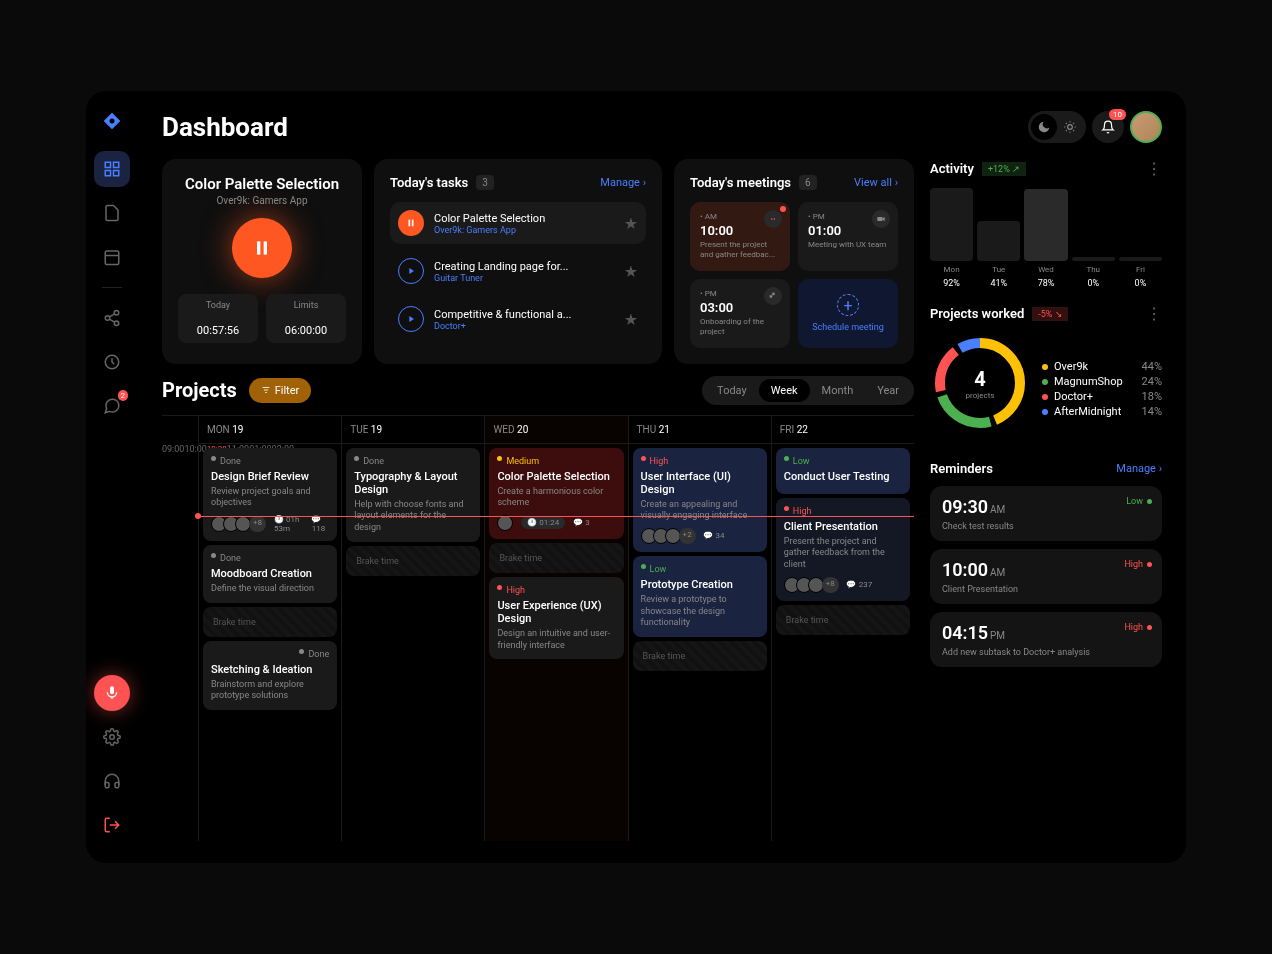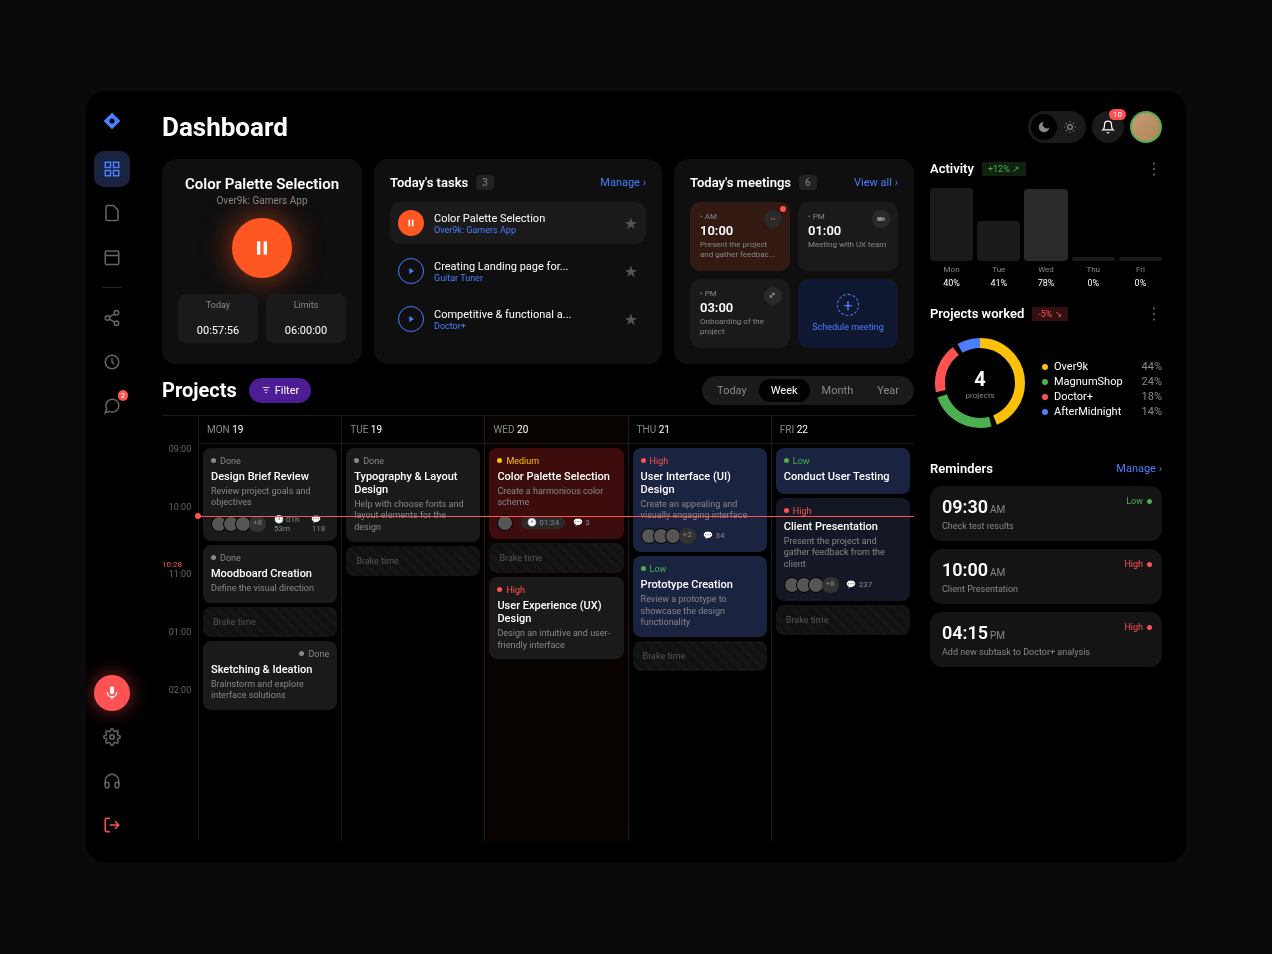--- a/index.html
+++ b/index.html
@@ -58,38 +58,38 @@
 .meeting-time{font-size:13px;font-weight:600;margin:2px 0}
 .meeting-desc{color:#888;font-size:8px;line-height:1.3}
 .meeting-icon{position:absolute;top:8px;right:8px;width:18px;height:18px;border-radius:50%;background:#2a2a2a;display:flex;align-items:center;justify-content:center}
 .meeting-dot{position:absolute;top:4px;right:4px;width:6px;height:6px;border-radius:50%;background:#ff5252}
 .schedule-meeting{background:#0f1830;border-radius:10px;padding:10px;display:flex;flex-direction:column;align-items:center;justify-content:center;gap:6px;cursor:pointer}
 .schedule-plus{width:22px;height:22px;border:1px dashed #4a7fff;border-radius:50%;display:flex;align-items:center;justify-content:center;color:#4a7fff}
 .schedule-text{font-size:9px;color:#4a7fff}
 .projects-section{flex:1;display:flex;flex-direction:column;overflow:hidden}
 .projects-head{display:flex;align-items:center;gap:12px;margin-bottom:10px}
 .projects-title{font-size:20px;font-weight:700}
-.filter-btn{background:#4c1d95;border-radius:16px;padding:6px 12px;font-size:11px;display:flex;align-items:center;gap:4px;cursor:pointer}
+.filter-btn{background:#a16207;border-radius:16px;padding:6px 12px;font-size:11px;display:flex;align-items:center;gap:4px;cursor:pointer}
 .view-tabs{margin-left:auto;display:flex;background:#1a1a1a;border-radius:16px;padding:3px}
 .view-tab{padding:5px 12px;font-size:11px;border-radius:14px;cursor:pointer;color:#888}
 .view-tab.active{background:#000;color:#fff}
 .calendar{flex:1;display:flex;overflow:hidden;border-top:1px solid #1a1a1a}
-.time-col{width:36px;display:flex;flex-direction:column;padding-top:28px}
+.time-col{width:36px;display:flex;flex-direction:row;padding-top:28px}
 .time-slot{height:58px;font-size:9px;color:#666;text-align:center}
 .time-marker{font-size:8px;color:#ff5252;position:relative}
 .day-col{flex:1;border-left:1px solid #1a1a1a;display:flex;flex-direction:column}
 .day-col.today{background:rgba(255,87,34,0.03)}
 .day-head{padding:8px;font-size:10px;color:#888;border-bottom:1px solid #1a1a1a}
 .day-head .num{color:#fff}
 .day-body{flex:1;padding:4px;display:flex;flex-direction:column;gap:4px;position:relative}
 .event{background:#1a1a1a;border-radius:8px;padding:8px;font-size:10px}
 .event.red{background:rgba(139,30,30,0.4)}
 .event.blue{background:#1a2340}
 .event.dark{background:#141824}
-.event-status{display:flex;align-items:center;gap:4px;font-size:9px;margin-bottom:4px}
+.event-status{display:flex;gap:4px;font-size:9px;margin-bottom:4px}
 .status-dot{width:5px;height:5px;border-radius:50%}
 .status-dot.done{background:#888}
 .status-dot.high{background:#ff5252}
 .status-dot.medium{background:#ffc107}
 .status-dot.low{background:#4caf50}
 .event-title{font-size:11px;font-weight:500;margin-bottom:3px}
 .event-desc{font-size:9px;color:#888;line-height:1.3}
 .event-meta{display:flex;gap:8px;margin-top:6px;font-size:8px;color:#888;align-items:center}
 .avatars{display:flex}
 .avatars .av{width:16px;height:16px;border-radius:50%;background:#555;border:1px solid #000;margin-left:-4px}
@@ -421,21 +421,21 @@
       <div class="event-desc">Define the visual direction</div>
 
     </div>
                     <div class="brake">Brake time</div>
                     <div class="event ">
       <div class="event-status" style="justify-content:flex-end">
                         <span class="status-dot done"></span>
                         <span style="color:#888">Done</span>
                       </div>
       <div class="event-title">Sketching &amp; Ideation</div>
-      <div class="event-desc">Brainstorm and explore interface solutions</div>
+      <div class="event-desc">Brainstorm and explore prototype solutions</div>
 
     </div>
                   </div>
   </div>
                 <div class="day-col ">
     <div class="day-head">TUE <span class="num">19</span></div>
     <div class="day-body">
                     <div class="event ">
       <div class="event-status" style="">
                         <span class="status-dot done"></span>
@@ -550,21 +550,21 @@
         <div>
           <div class="section-head">
             <span class="section-title">Activity</span>
             <span class="trend-badge up"><span>+12%</span> ↗</span>
             <span class="dots-menu">⋮</span>
           </div>
           <div class="activity-bars" id="activity-bars">
               <div class="act-bar ">
     <div class="act-bar-fill" style="height:85%"></div>
     <div class="act-bar-label">Mon</div>
-    <div class="act-bar-val">40%</div>
+    <div class="act-bar-val">92%</div>
   </div>
               <div class="act-bar ">
     <div class="act-bar-fill" style="height:40%"></div>
     <div class="act-bar-label">Tue</div>
     <div class="act-bar-val">41%</div>
   </div>
               <div class="act-bar active">
     <div class="act-bar-fill" style="height:72%"></div>
     <div class="act-bar-label">Wed</div>
     <div class="act-bar-val">78%</div>

